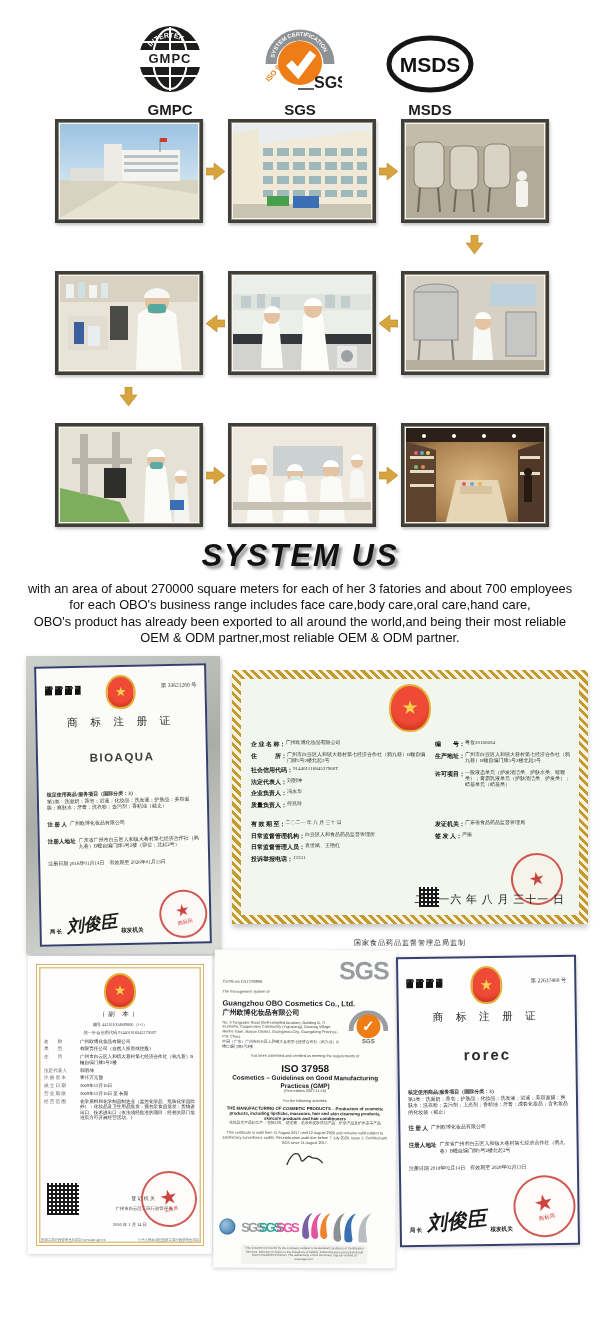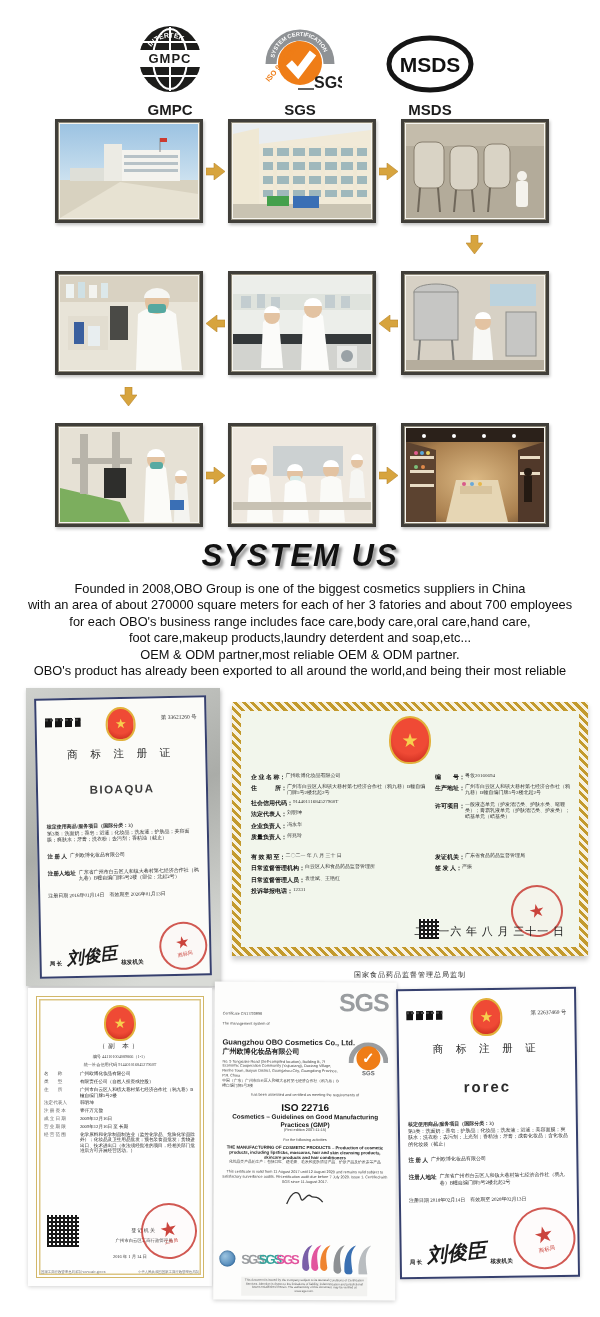--- a/index.html
+++ b/index.html
@@ -431,26 +431,24 @@
           <rect x="118" y="48" width="8" height="26" fill="#241a12"></rect>
             <circle cx="122" cy="44" r="4" fill="#241a12"></circle>
           </svg>
       </div>
     </div>
   </div>
 
   <div class="about">
     <div class="about-title">SYSTEM US</div>
     <div class="about-lines">
-      <div>Founded in 2008,OBO Group is one of the biggest cosmetics suppliers in China</div>
       <div>with an area of about 270000 square meters for each of her 3 fatories and about 700 employees</div>
       <div>for each OBO's business range includes face care,body care,oral care,hand care,</div>
-      <div>foot care,makeup products,laundry deterdent and soap,etc...</div>
+      <div>OBO's product has already been exported to all around the world,and being their most reliable</div>
       <div>OEM &amp; ODM partner,most reliable OEM &amp; ODM partner.</div>
-      <div>OBO's product has already been exported to all around the world,and being their most reliable</div>
     </div>
   </div>
 
   <div class="certs">
 
     <div class="certA">
       <div class="paperA">
         <div class="certA-head">
           <div class="ctmo" style="margin-top:10px"></div>
           <div class="emblem" style="width:26px;height:30px;font-size:13px">
@@ -625,31 +623,31 @@
           <span>国家工商行政管理总局监制 www.saic.gov.cn</span>
           <span>中华人民共和国国家工商行政管理总局制</span>
         </div>
       </div>
     </div>
 
     <div class="certD">
       <div class="sgs-big">SGS</div>
       <div class="d-tiny" style="margin-top:22px">Certificate CN17/30896</div>
       <div class="d-tiny" style="margin-top:5px">The management system of</div>
-      <div style="font-size:7.5px;font-weight:bold;color:#1c1c1c;margin-top:11px">Guangzhou OBO Cosmetics Co., Ltd.</div>
+      <div style="font-size:7.5px;font-weight:bold;color:#1c1c1c;margin-top:4px">Guangzhou OBO Cosmetics Co., Ltd.</div>
       <div style="font-size:7px;font-weight:bold;color:#1c1c1c;font-family:'Liberation Serif',serif">广州欧博化妆品有限公司</div>
       <div class="d-tiny" style="margin-top:3px;width:118px">No. 5 Tongxiake Road (Self-compiled location), Building B, 7f Economic Cooperation Community (Yajiuxiang), Daxiang Village, Renhe Town, Baiyun District, Guangzhou City, Guangdong Province, P.R. China</div>
       <div class="d-tiny" style="width:118px">中国（广东）广州市白云区人和镇大巷村第七经济合作社（鸦九巷）B幢自编门牌5号2楼</div>
       <div class="sgs-mark">
         <div class="sgs-arc"></div>
           <div class="sgs-dot">✓</div>
         <div style="font-size:6px;font-weight:bold;color:#6b6e71">SGS</div>
       </div>
       <div class="d-tiny d-c" style="margin-top:5px">has been assessed and certified as meeting the requirements of</div>
-      <div class="d-c" style="font-size:10px;font-weight:bold;margin-top:4px">ISO 22716</div>
+      <div class="d-c" style="font-size:10px;font-weight:bold;margin-top:4px">ISO 37958</div>
       <div class="d-c" style="font-size:6.4px;font-weight:bold;line-height:7.4px">Cosmetics – Guidelines on Good Manufacturing Practices (GMP)</div>
       <div class="d-tiny d-c">(First edition 2007-11-15)</div>
       <div class="d-tiny d-c" style="margin-top:5px">For the following activities</div>
       <div class="d-c" style="font-size:4.3px;font-weight:bold;line-height:5.2px;margin-top:2px">THE MANUFACTURING OF COSMETIC PRODUCTS – Production of cosmetic products, including lipsticks, mascaras, hair and skin cleansing products, skincare products and hair conditioners</div>
       <div class="d-tiny d-c">化妆品类产品的生产：包括口红、睫毛膏、毛发和皮肤清洁产品、护肤产品及护发素等产品</div>
       <div class="d-tiny d-c" style="margin-top:5px">This certificate is valid from 11 August 2017 until 12 August 2020 and remains valid subject to satisfactory surveillance audits. Recertification audit due before 7 July 2020. Issue 1. Certified with SGS since 11 August 2017.</div>
       <svg width="44" height="20" viewBox="0 0 44 20" style="display:block;margin:4px auto 0">
         <path d="M4,16 C10,2 16,2 18,10 C20,17 24,4 28,8 C31,11 34,6 40,14" fill="none" stroke="#333" stroke-width="1.3"></path>
       </svg>
       <div class="birdstrip">

